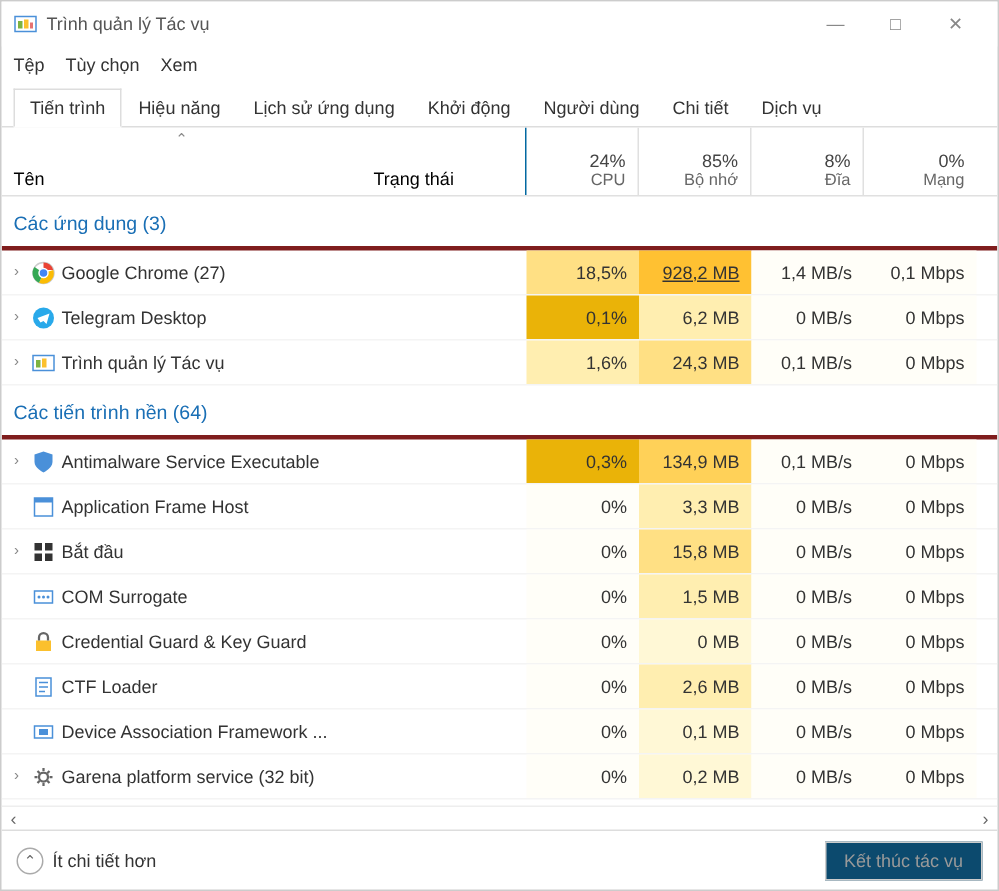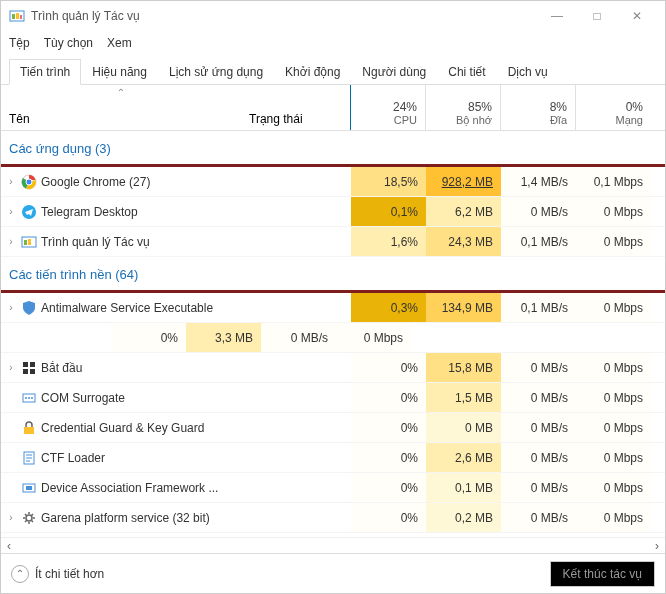--- a/index.html
+++ b/index.html
@@ -37,21 +37,21 @@
 .heat-2 { background: #ffeeb0; }
 .heat-3 { background: #ffe084; }
 .heat-mem-0 { background: #fff8d6; }
 .heat-mem-1 { background: #ffeeb0; }
 .heat-mem-2 { background: #ffe084; }
 .heat-mem-3 { background: #ffd158; }
 .heat-mem-4 { background: #ffc132; text-decoration: underline; }
 .footer { height: 40px; border-top: 1px solid #ddd; display: flex; align-items: center; justify-content: space-between; padding: 0 10px; }
 .fewer-details { display: flex; align-items: center; gap: 6px; color: #333; cursor: pointer; }
 .circle-caret { width: 18px; height: 18px; border: 1px solid #aaa; border-radius: 50%; display: inline-flex; align-items: center; justify-content: center; font-size: 10px; color: #666; }
-.end-task-btn { padding: 5px 12px; border: 1px solid #ccc; background: #000000; color: #999; cursor: pointer; }
+.end-task-btn { padding: 5px 12px; border: 1px solid #ccc; background: #0c4a6e; color: #999; cursor: pointer; }
 .scroll-indicator { display:flex; justify-content: space-between; padding: 0 6px; height: 16px; align-items: center; color:#666; font-size: 11px; border-top: 1px solid #eee; }
 svg { display: block; }
 </style>
 </head>
 <body>
 
 <div class="titlebar">
   <span class="titlebar-icon">
     <svg width="16" height="16" viewBox="0 0 16 16">
         <rect x="1" y="3" width="14" height="10" fill="none" stroke="#4a90d9" stroke-width="1"></rect>
@@ -181,20 +181,30 @@
           </span>
           <span class="proc-name">Antimalware Service Executable</span>
         </div>
         <div class="cell-status"></div>
         <div class="cell-metric heat-1">0,3%</div>
         <div class="cell-metric heat-mem-3">134,9 MB</div>
         <div class="cell-metric heat-0">0,1 MB/s</div>
         <div class="cell-metric heat-0">0 Mbps</div>
       </div>
       <div class="process-row">
+        <div class="cell-name">
+          <span class="expander"></span>
+          <span class="proc-icon">
+            <svg width="16" height="16" viewBox="0 0 16 16">
+              <rect x="2" y="2" width="12" height="12" fill="none" stroke="#4a90d9"></rect>
+              <rect x="2" y="2" width="12" height="3" fill="#4a90d9"></rect>
+            </svg>
+          </span>
+          <span class="proc-name">Application Frame Host</span>
+        </div>
         <div class="cell-status"></div>
         <div class="cell-metric heat-0">0%</div>
         <div class="cell-metric heat-mem-1">3,3 MB</div>
         <div class="cell-metric heat-0">0 MB/s</div>
         <div class="cell-metric heat-0">0 Mbps</div>
       </div>
       <div class="process-row">
         <div class="cell-name">
           <span class="expander">›</span>
           <span class="proc-icon">

